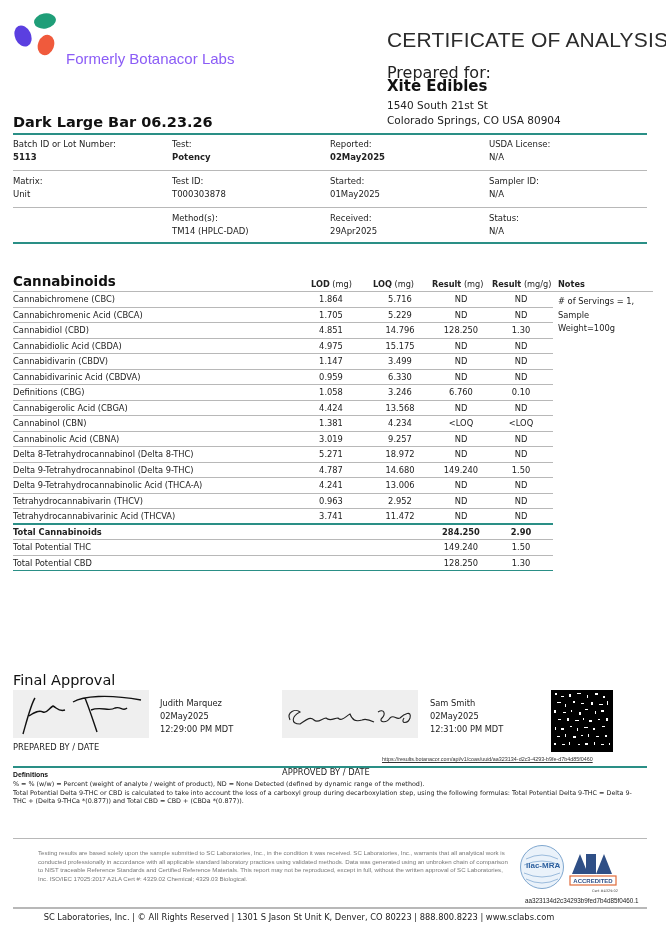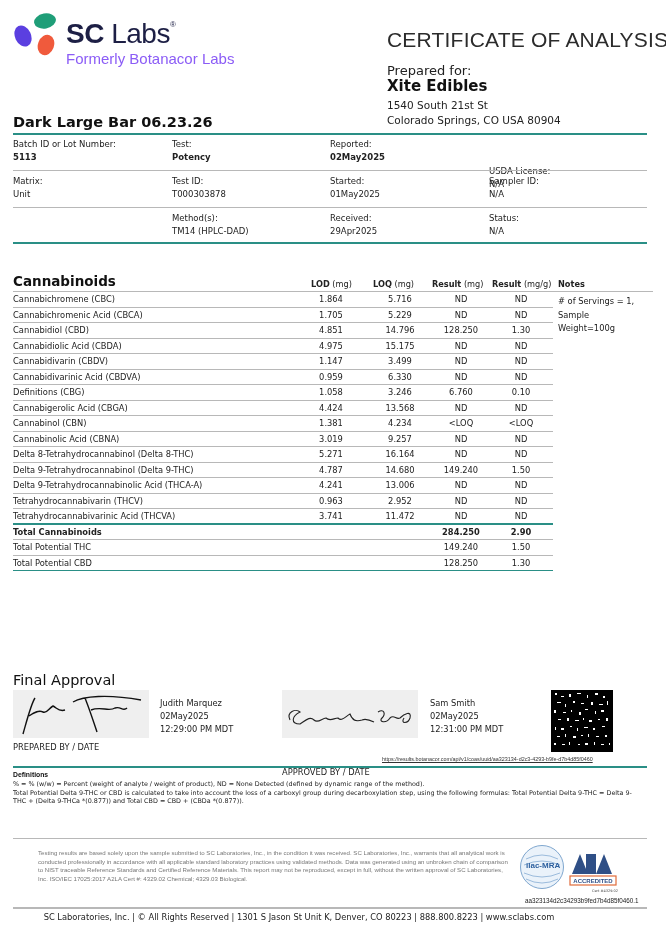--- a/index.html
+++ b/index.html
@@ -10,21 +10,21 @@
   
   .logo { left: 12px; top: 12px; width: 210px; height: 52px; }
   .logo-blobs { position: absolute; left: 0; top: 0; width: 56px; height: 44px; }
   .logo-text { position: absolute; left: 54px; top: 6px; font-family: "Liberation Sans", sans-serif; font-size: 28px; color: #1d1f45; letter-spacing: -0.5px; }
   .logo-text b { font-weight: 800; }
   .logo-text span { font-weight: 400; }
   .logo-reg { font-size: 8px; vertical-align: top; position: relative; top: 2px; }
   .logo-sub { position: absolute; left: 54px; top: 38px; font-family: "Liberation Sans", sans-serif; font-size: 15px; color: #8b5cf6; white-space: nowrap; }
 
   .coa-title { left: 387px; top: 28px; font-family: "Liberation Sans", sans-serif; font-size: 21px; font-weight: 300; color: #2b2b2b; letter-spacing: 0.2px; white-space: nowrap; }
-  .prep-label { left: 387px; top: 63px; font-size: 13px; color: #222; }
+  .prep-label { left: 387px; top: 63px; font-size: 16px; color: #222; }
   .prep-name { left: 387px; top: 77px; font-size: 15px; font-weight: bold; color: #111; }
   .prep-addr1 { left: 387px; top: 99px; font-size: 10.5px; color: #222; }
   .prep-addr2 { left: 387px; top: 114px; font-size: 10.5px; color: #222; }
 
   .product-title { left: 13px; top: 114px; font-size: 14.5px; font-weight: bold; color: #111; }
 
   .teal-line { height: 2px; background: #2a8f86; }
   .gray-line { height: 1px; background: #b8b8b8; }
 
   
@@ -72,21 +72,20 @@
 </style>
 </head>
 <body>
 
 <div class="abs logo">
   <svg class="logo-blobs" viewBox="0 0 56 44">
     <ellipse cx="11" cy="24" rx="8" ry="11" fill="#5b3fe0" transform="rotate(-25 11 24)"></ellipse>
     <ellipse cx="33" cy="9" rx="11" ry="7.5" fill="#1f9e78" transform="rotate(-10 33 9)"></ellipse>
     <ellipse cx="34" cy="33" rx="8" ry="10.5" fill="#f05a3c" transform="rotate(20 34 33)"></ellipse>
   </svg>
-  <div class="logo-text"><b>SC</b> <span>Labs</span><sup class="logo-reg">®</sup></div>
   <div class="logo-sub">Formerly Botanacor Labs</div>
 </div>
 
 <div class="abs coa-title">CERTIFICATE OF ANALYSIS</div>
 <div class="abs prep-label">Prepared for:</div>
 <div class="abs prep-name">Xite Edibles</div>
 <div class="abs prep-addr1">1540 South 21st St</div>
 <div class="abs prep-addr2">Colorado Springs, CO USA 80904</div>
 
 <div class="abs product-title">Dark Large Bar 06.23.26</div>
@@ -98,21 +97,21 @@
     <span class="val bold">5113</span>
 </div>
 <div class="info-cell" style="left:172px; top:138px;">
   <span class="lbl">Test:</span>
     <span class="val bold">Potency</span>
 </div>
 <div class="info-cell" style="left:330px; top:138px;">
   <span class="lbl">Reported:</span>
     <span class="val bold">02May2025</span>
 </div>
-<div class="info-cell" style="left:489px; top:138px;margin-top:27px;">
+<div class="info-cell" style="left:489px; top:138px;">
   <span class="lbl">USDA License:</span>
     <span class="val">N/A</span>
 </div>
 
 <div class="abs gray-line" style="left:13px; top:170px; width:634px;"></div>
 
 <div class="info-cell" style="left:13px; top:175px;">
   <span class="lbl">Matrix:</span>
     <span class="val">Unit</span>
 </div>
@@ -232,21 +231,21 @@
       <span class="c name">Cannabinolic Acid (CBNA)</span>
       <span class="c lod">3.019</span>
       <span class="c loq">9.257</span>
       <span class="c rmg">ND</span>
       <span class="c rmgg">ND</span>
       <div class="row-line"></div>
     </div>
     <div class="row" style="top: 447px;">
       <span class="c name">Delta 8-Tetrahydrocannabinol (Delta 8-THC)</span>
       <span class="c lod">5.271</span>
-      <span class="c loq">16.164</span>
+      <span class="c loq">18.972</span>
       <span class="c rmg">ND</span>
       <span class="c rmgg">ND</span>
       <div class="row-line"></div>
     </div>
     <div class="row" style="top: 462.5px;">
       <span class="c name">Delta 9-Tetrahydrocannabinol (Delta 9-THC)</span>
       <span class="c lod">4.787</span>
       <span class="c loq">14.680</span>
       <span class="c rmg">149.240</span>
       <span class="c rmgg">1.50</span>

